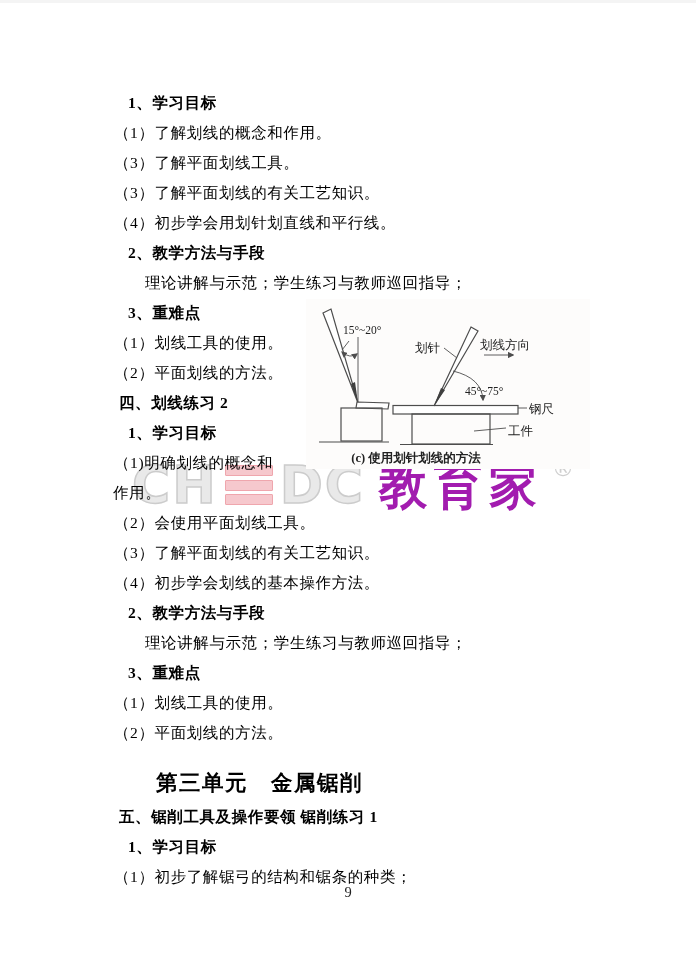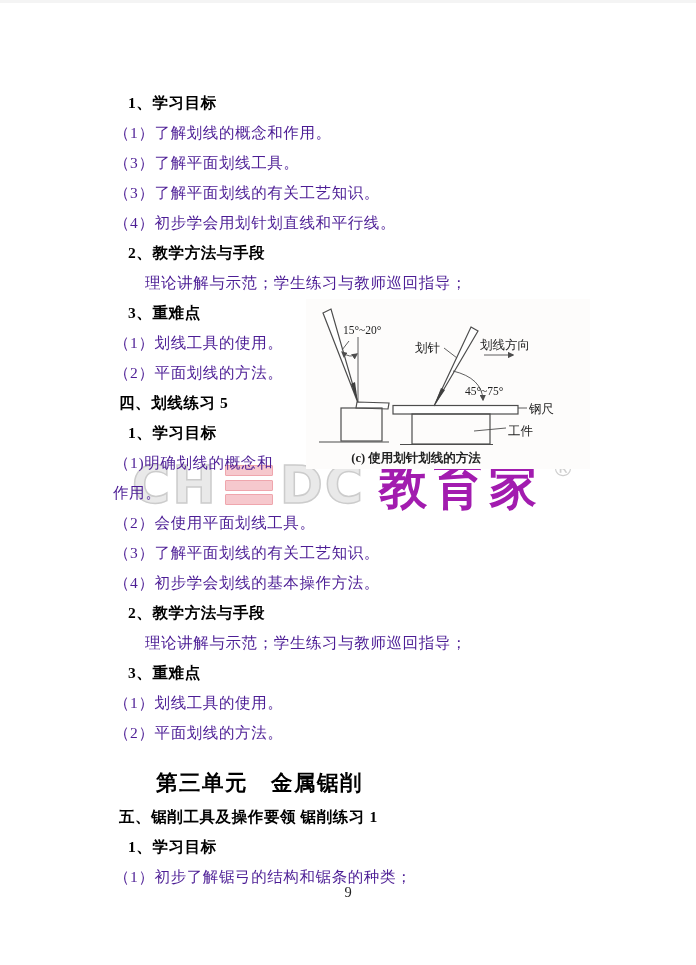--- a/index.html
+++ b/index.html
@@ -2,21 +2,21 @@
 <html><head>
 <meta charset="utf-8">
 <style>
   html,body{margin:0;padding:0;background:#fff;}
   body{width:696px;height:965px;position:relative;overflow:hidden;
        font-family:"Liberation Serif","DejaVu Serif",serif;color:#111;}
   .page{position:absolute;inset:0;background:#fff;border-top:3px solid #f4f4f4;}
 
   
   .content{position:absolute;left:106px;top:85px;width:560px;z-index:2;}
-  .line{height:30px;line-height:30px;font-size:15.5px;letter-spacing:.6px;white-space:pre;color:#4c1d95;}
+  .line{height:30px;line-height:30px;font-size:15.5px;letter-spacing:.6px;white-space:pre;color:#000000;}
   .line.h2{font-weight:bold;padding-left:22px;color:#000;}
   .line.h2b{font-weight:bold;padding-left:13px;color:#000;}
   .line.item{padding-left:8px;}
   .line.body{padding-left:0;margin-left:39px;}
   .line.wrap{padding-left:7px;}
   .line.h1{font-weight:bold;font-size:21.5px;height:38px;line-height:38px;
            padding-left:50px;margin-top:16px;letter-spacing:1.5px;color:#000;}
 
   
   .watermark{position:absolute;left:132px;top:459px;z-index:1;display:flex;align-items:flex-start;}
@@ -51,21 +51,21 @@
       <div class="line h2">1、学习目标</div>
       <div class="line item">（1）了解划线的概念和作用。</div>
       <div class="line item">（3）了解平面划线工具。</div>
       <div class="line item">（3）了解平面划线的有关工艺知识。</div>
       <div class="line item">（4）初步学会用划针划直线和平行线。</div>
       <div class="line h2">2、教学方法与手段</div>
       <div class="line body">理论讲解与示范；学生练习与教师巡回指导；</div>
       <div class="line h2">3、重难点</div>
       <div class="line item">（1）划线工具的使用。</div>
       <div class="line item">（2）平面划线的方法。</div>
-      <div class="line h2b">四、划线练习 5</div>
+      <div class="line h2b">四、划线练习 2</div>
       <div class="line h2">1、学习目标</div>
       <div class="line item">（1)明确划线的概念和</div>
       <div class="line wrap">作用。</div>
       <div class="line item">（2）会使用平面划线工具。</div>
       <div class="line item">（3）了解平面划线的有关工艺知识。</div>
       <div class="line item">（4）初步学会划线的基本操作方法。</div>
       <div class="line h2">2、教学方法与手段</div>
       <div class="line body">理论讲解与示范；学生练习与教师巡回指导；</div>
       <div class="line h2">3、重难点</div>
       <div class="line item">（1）划线工具的使用。</div>

